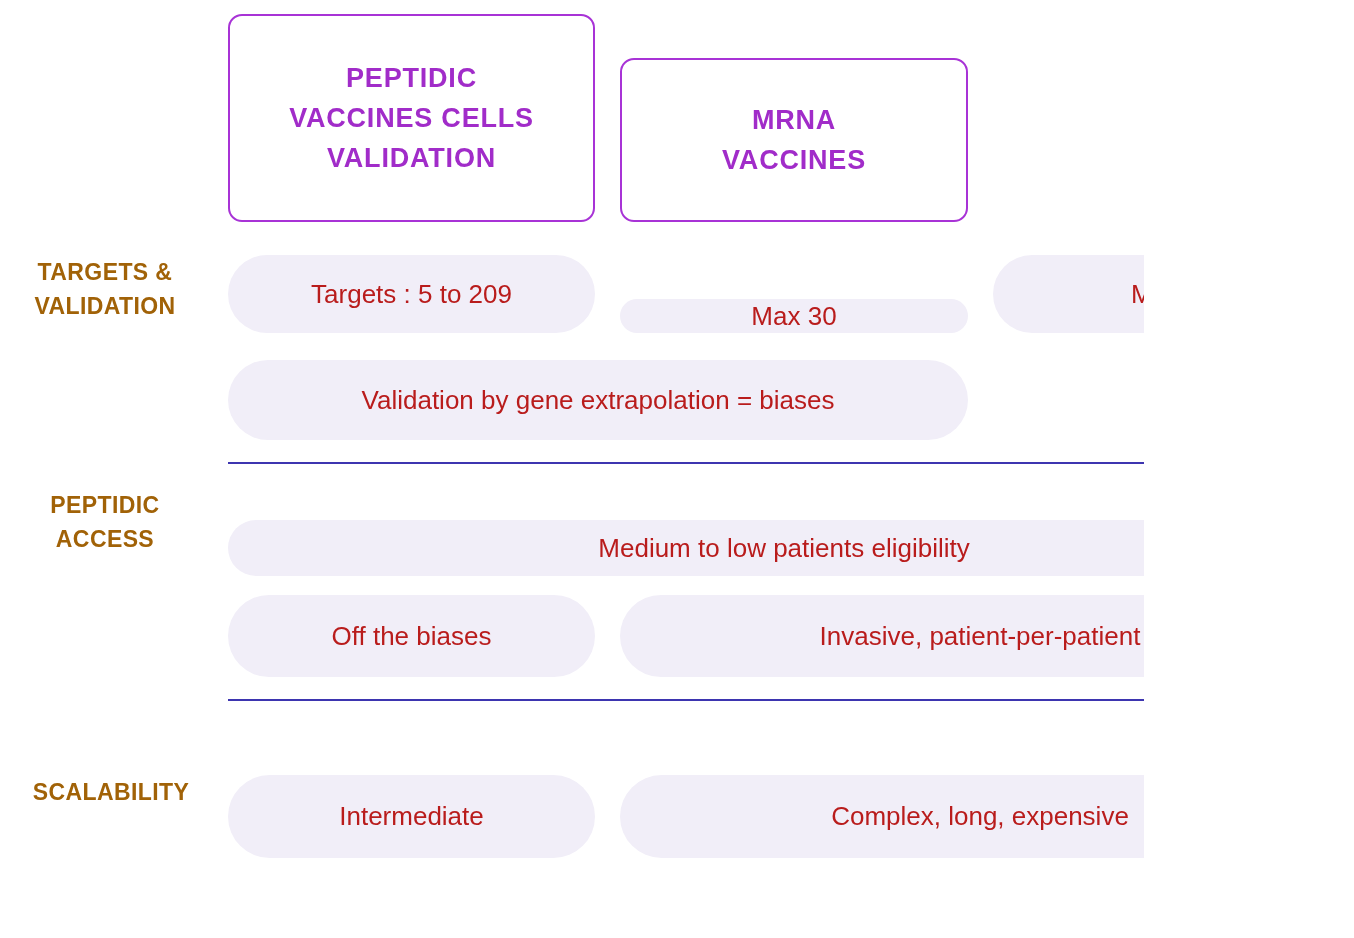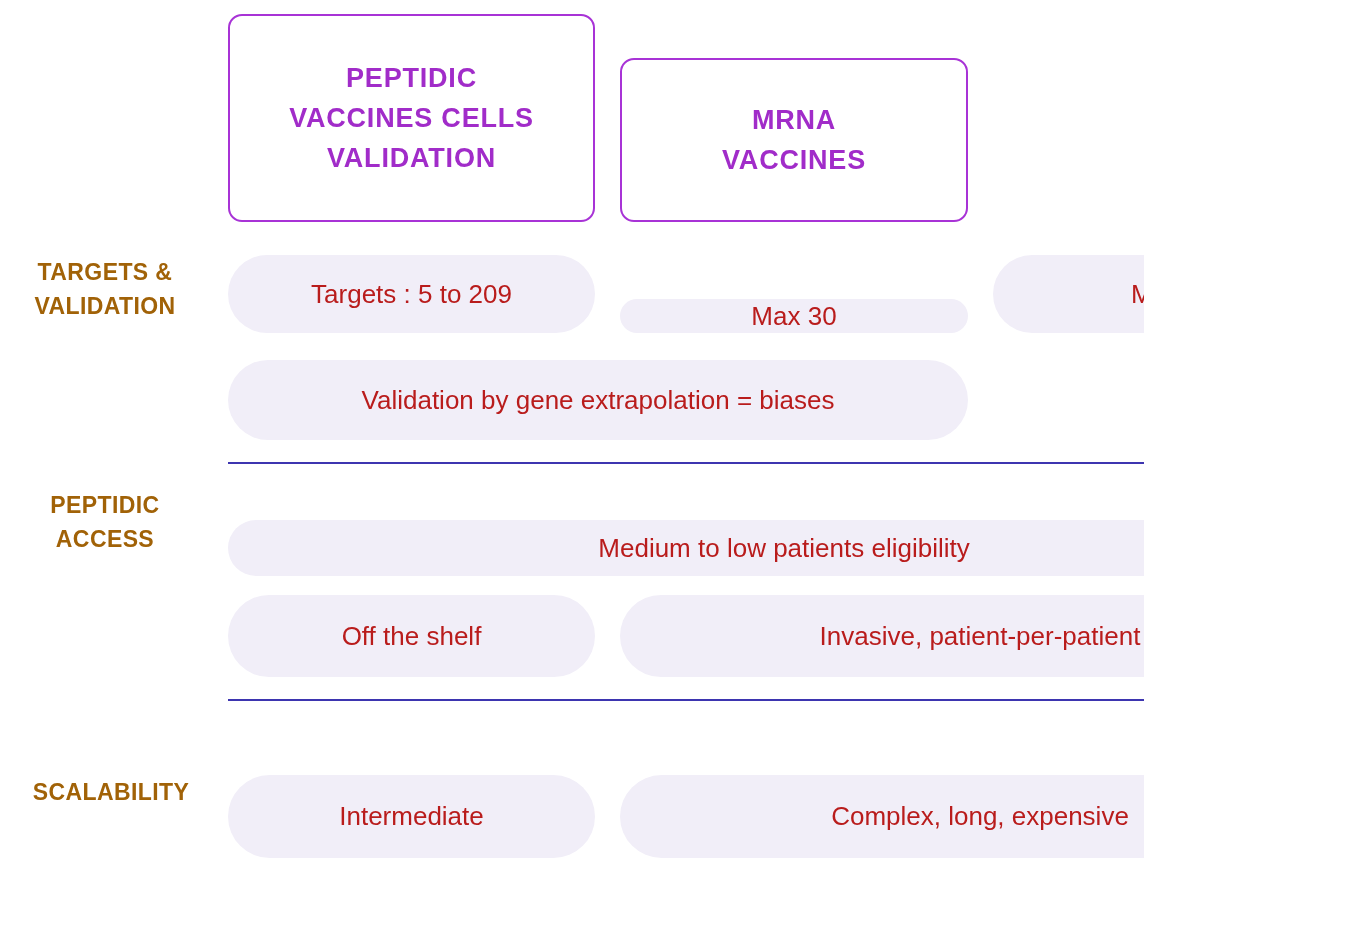--- a/index.html
+++ b/index.html
@@ -125,21 +125,21 @@
     <div class="pill c3 r-p1a">Max 3</div>
     <div class="pill c12 r-p1b">Validation by gene extrapolation = biases</div>
 
     <div class="divider r-div1"></div>
 
     <div class="rlabel r-label2">
       <span>PEPTIDIC</span>
       <span>ACCESS</span>
     </div>
     <div class="pill c123 r-p2a">Medium to low patients eligibility</div>
-    <div class="pill c1 r-p2b">Off the shelf</div>
+    <div class="pill c1 r-p2b">Off the biases</div>
     <div class="pill c23 r-p2b">Invasive, patient-per-patient</div>
 
     <div class="divider r-div2"></div>
 
     <div class="rlabel r-label3">
       <span>SCALABILITY</span>
     </div>
     <div class="pill c1 r-p3">Intermediate</div>
     <div class="pill c23 r-p3">Complex, long, expensive</div>
 

